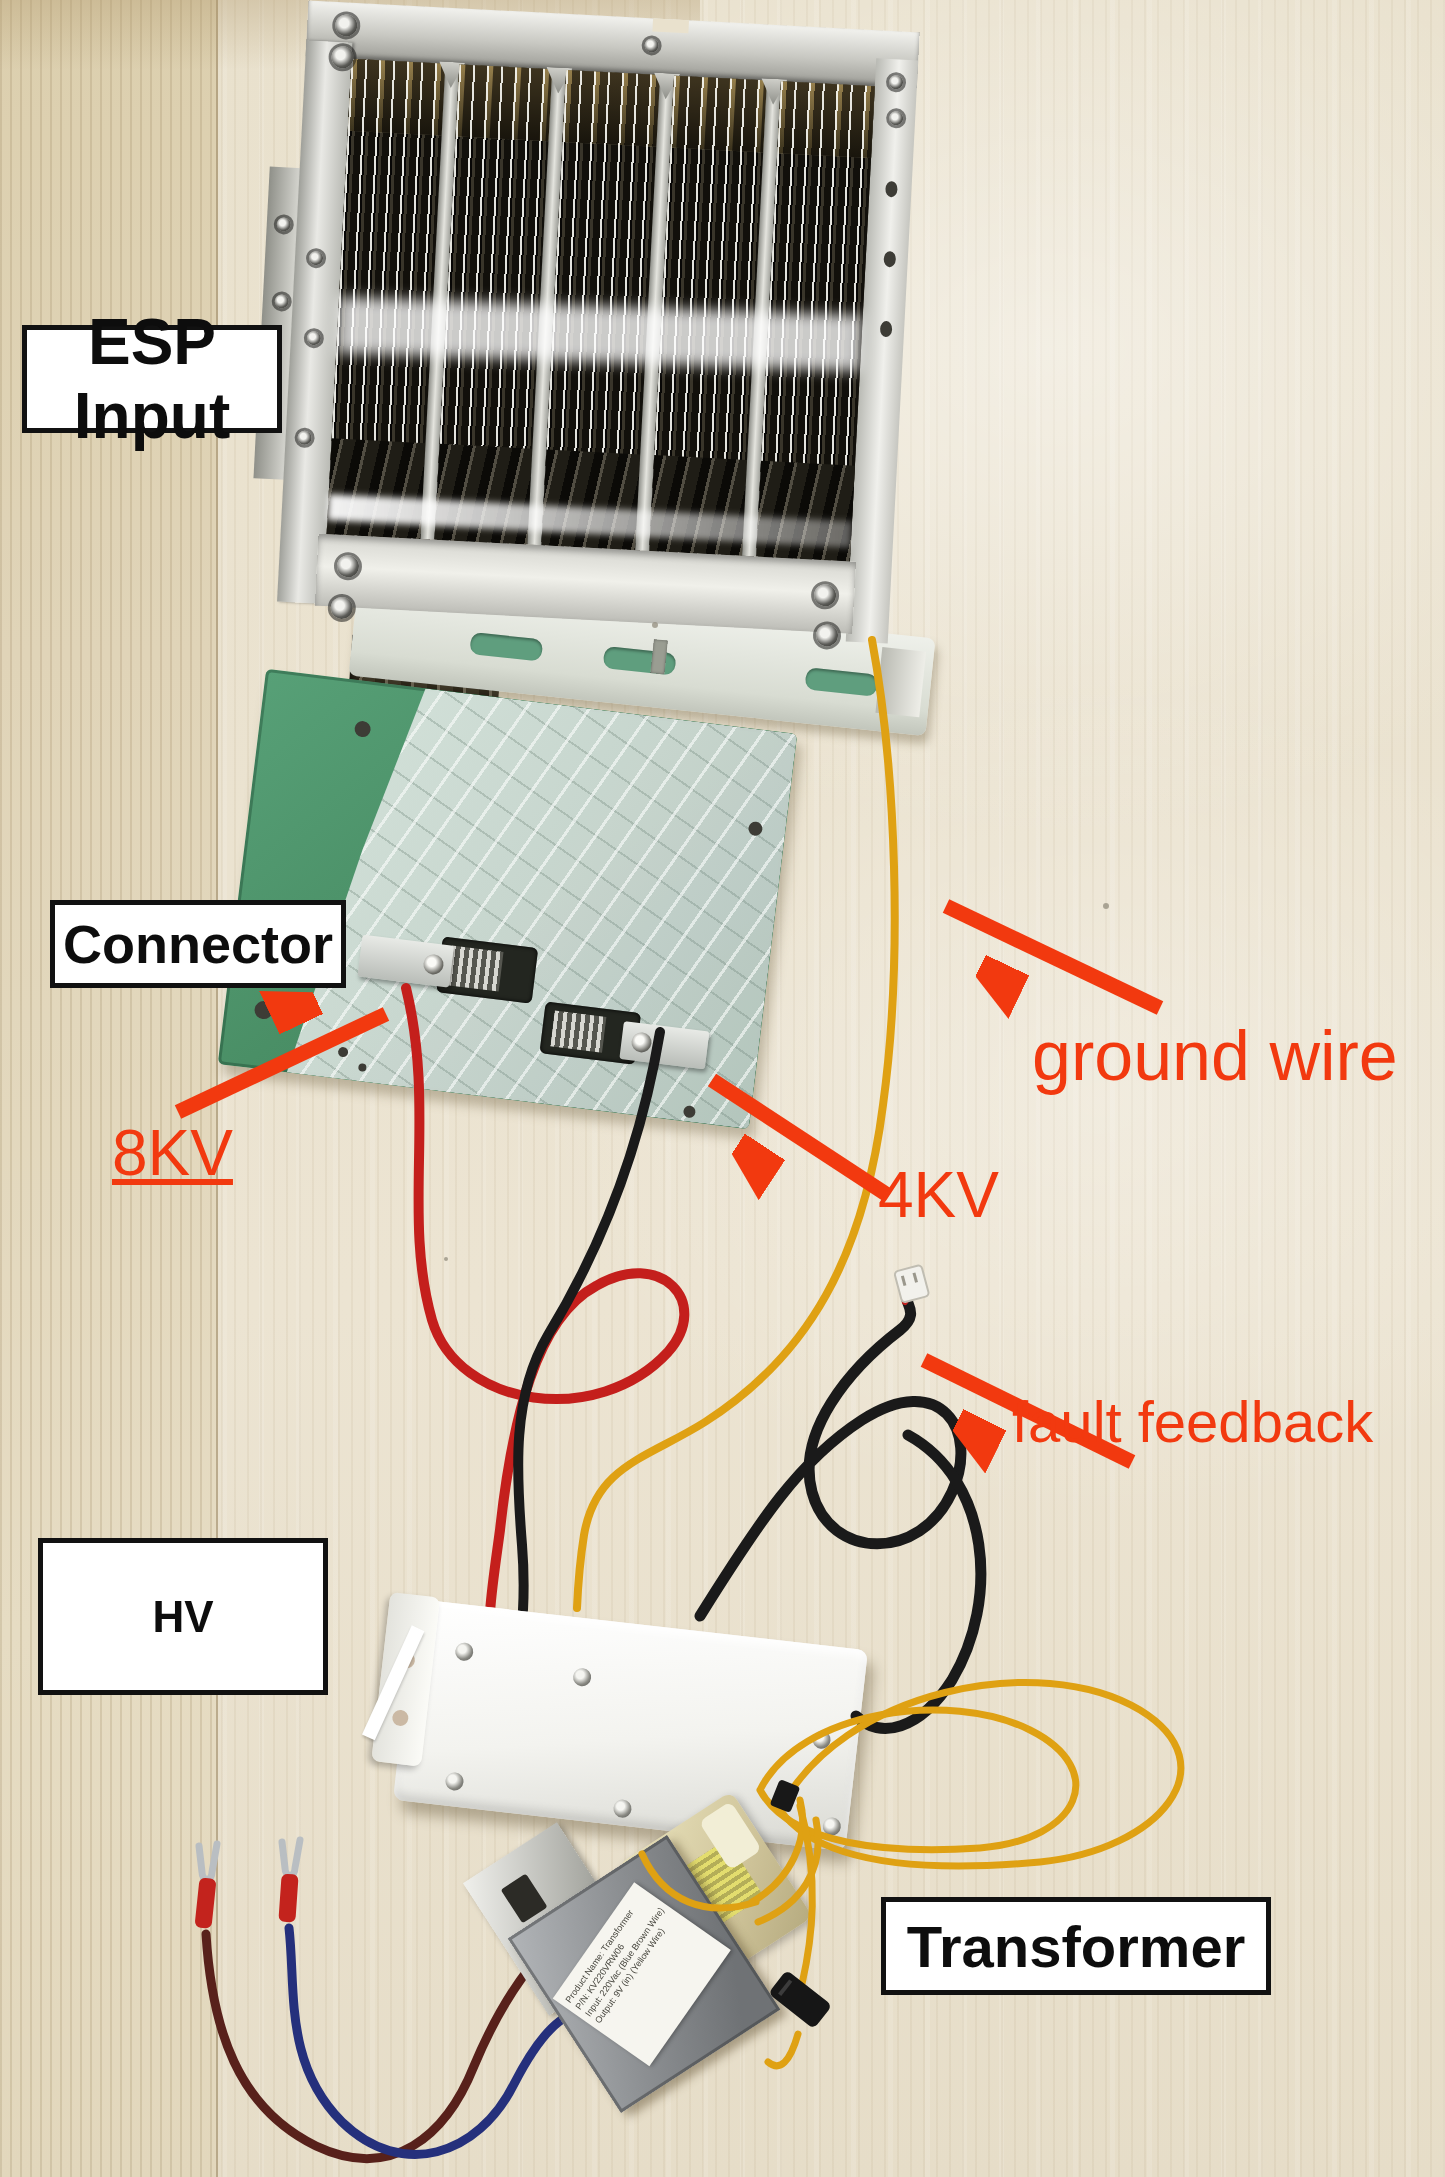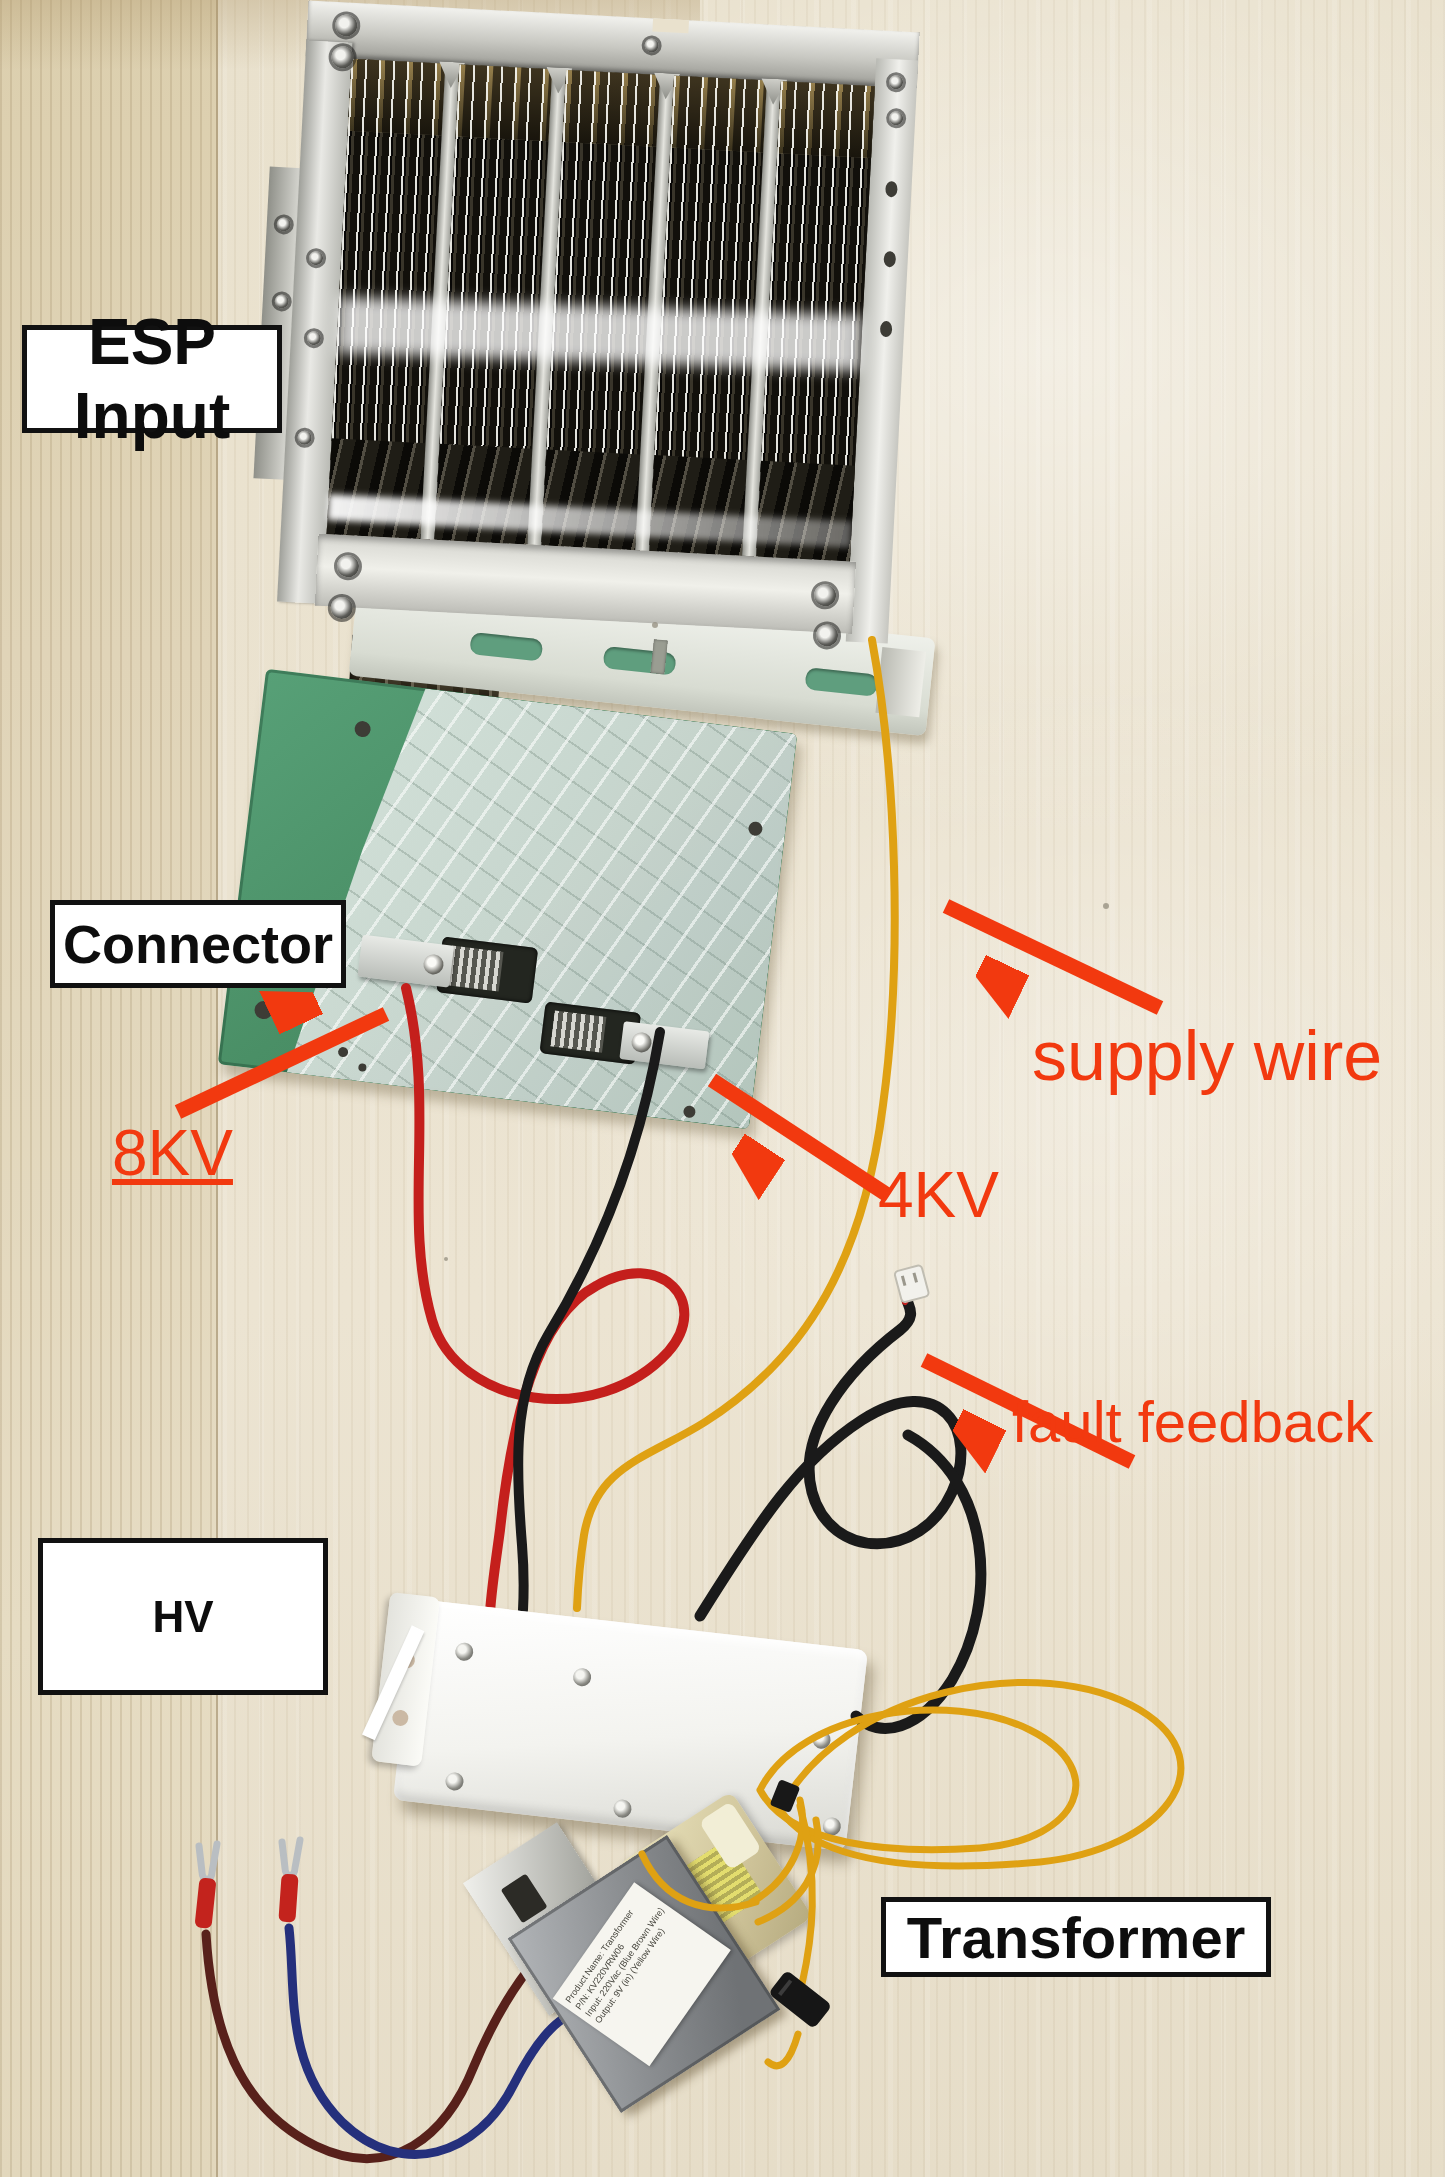--- a/index.html
+++ b/index.html
@@ -307,20 +307,20 @@
   </div>
 
 <div class="abs boxlabel" style="left:22px;top:900px;width:296px;height:88px;font-size:54px;margin-left:28px;">
     <span>Connector</span>
   </div>
 
 <div class="abs boxlabel" style="left:38px;top:1538px;width:290px;height:157px;font-size:44px;flex-direction:column;line-height:58px;">
   <div>HV</div>
 </div>
 
-<div class="abs boxlabel" style="left:881px;top:1897px;width:390px;height:80px;font-size:58px;">
+<div class="abs boxlabel" style="left:881px;top:1897px;width:390px;height:98px;font-size:58px;">
     <span>Transformer</span>
   </div>
 
-<div class="abs redtext" style="left:1032px;top:1016px;font-size:70px;">supply wire</div>
+<div class="abs redtext" style="left:1032px;top:1016px;font-size:70px;">ground wire</div>
 <div class="abs redtext" style="left:112px;top:1116px;font-size:64px;text-decoration:underline;">8KV</div>
 <div class="abs redtext" style="left:878px;top:1158px;font-size:64px;">4KV</div>
 <div class="abs redtext" style="left:1012px;top:1388px;font-size:58px;">fault feedback</div>
 
 </body></html>

